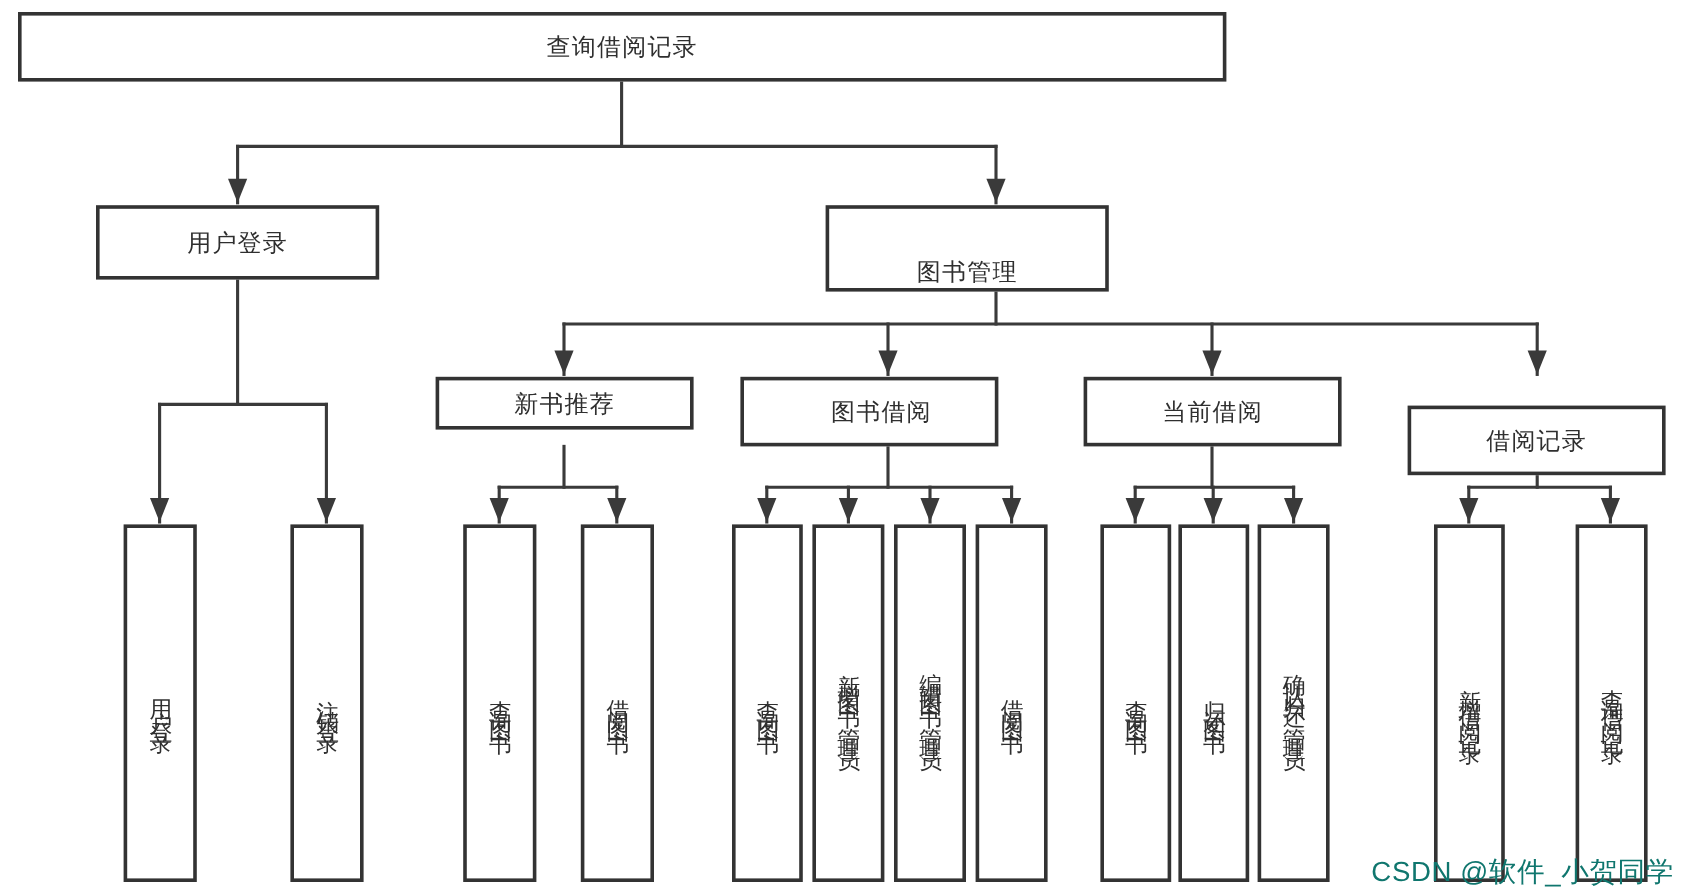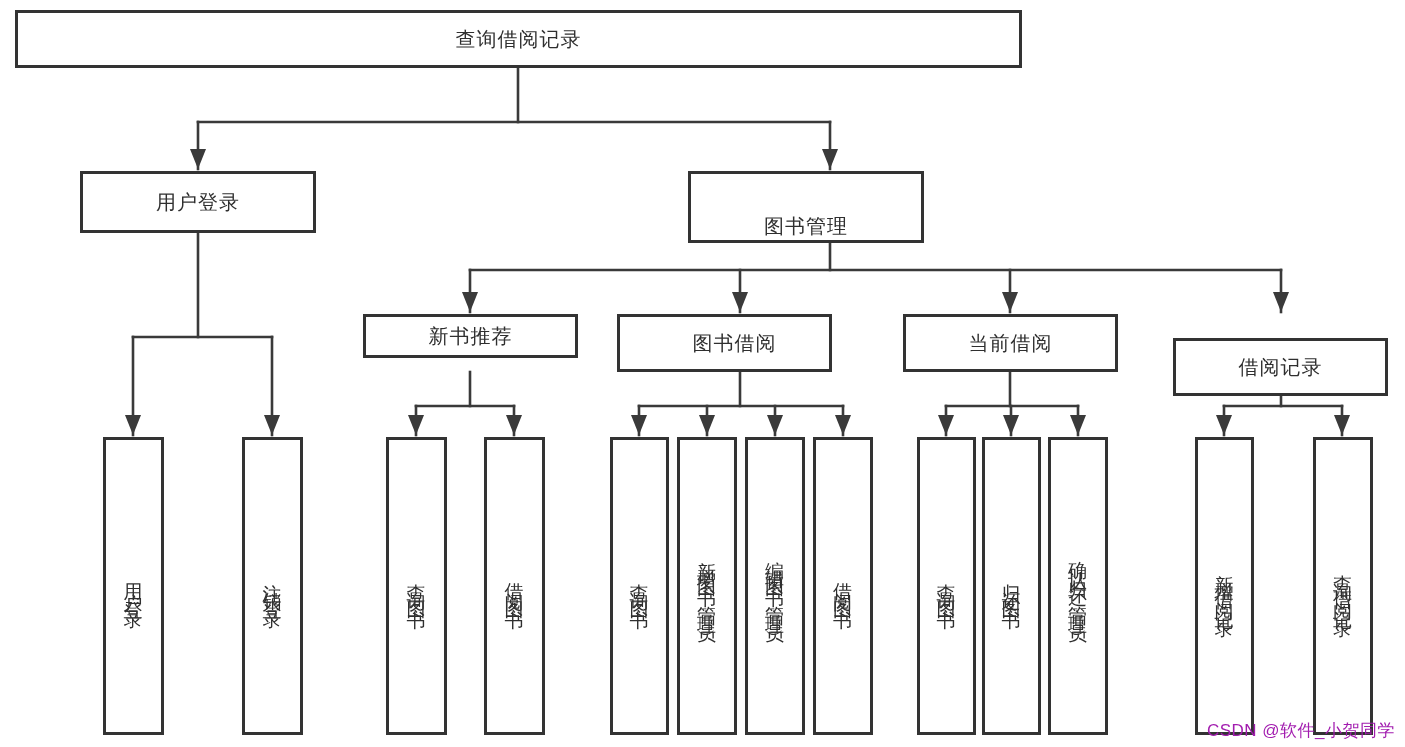--- a/index.html
+++ b/index.html
@@ -50,22 +50,22 @@
     text-orientation: mixed;
     font-size: 19px;
     letter-spacing: 9px;
     line-height: 1;
     white-space: nowrap;
   }
   #watermark {
     position: absolute;
     right: 10px;
     bottom: 5px;
-    font-size: 17px;
-    color: #a21caf;
+    font-size: 23px;
+    color: #0f766e;
     letter-spacing: 0.5px;
     white-space: nowrap;
   }
 </style>
 </head>
 <body>
 
 <div id="stage">
 
   <svg id="wires" viewBox="0 0 1405 747" xmlns="http://www.w3.org/2000/svg">

